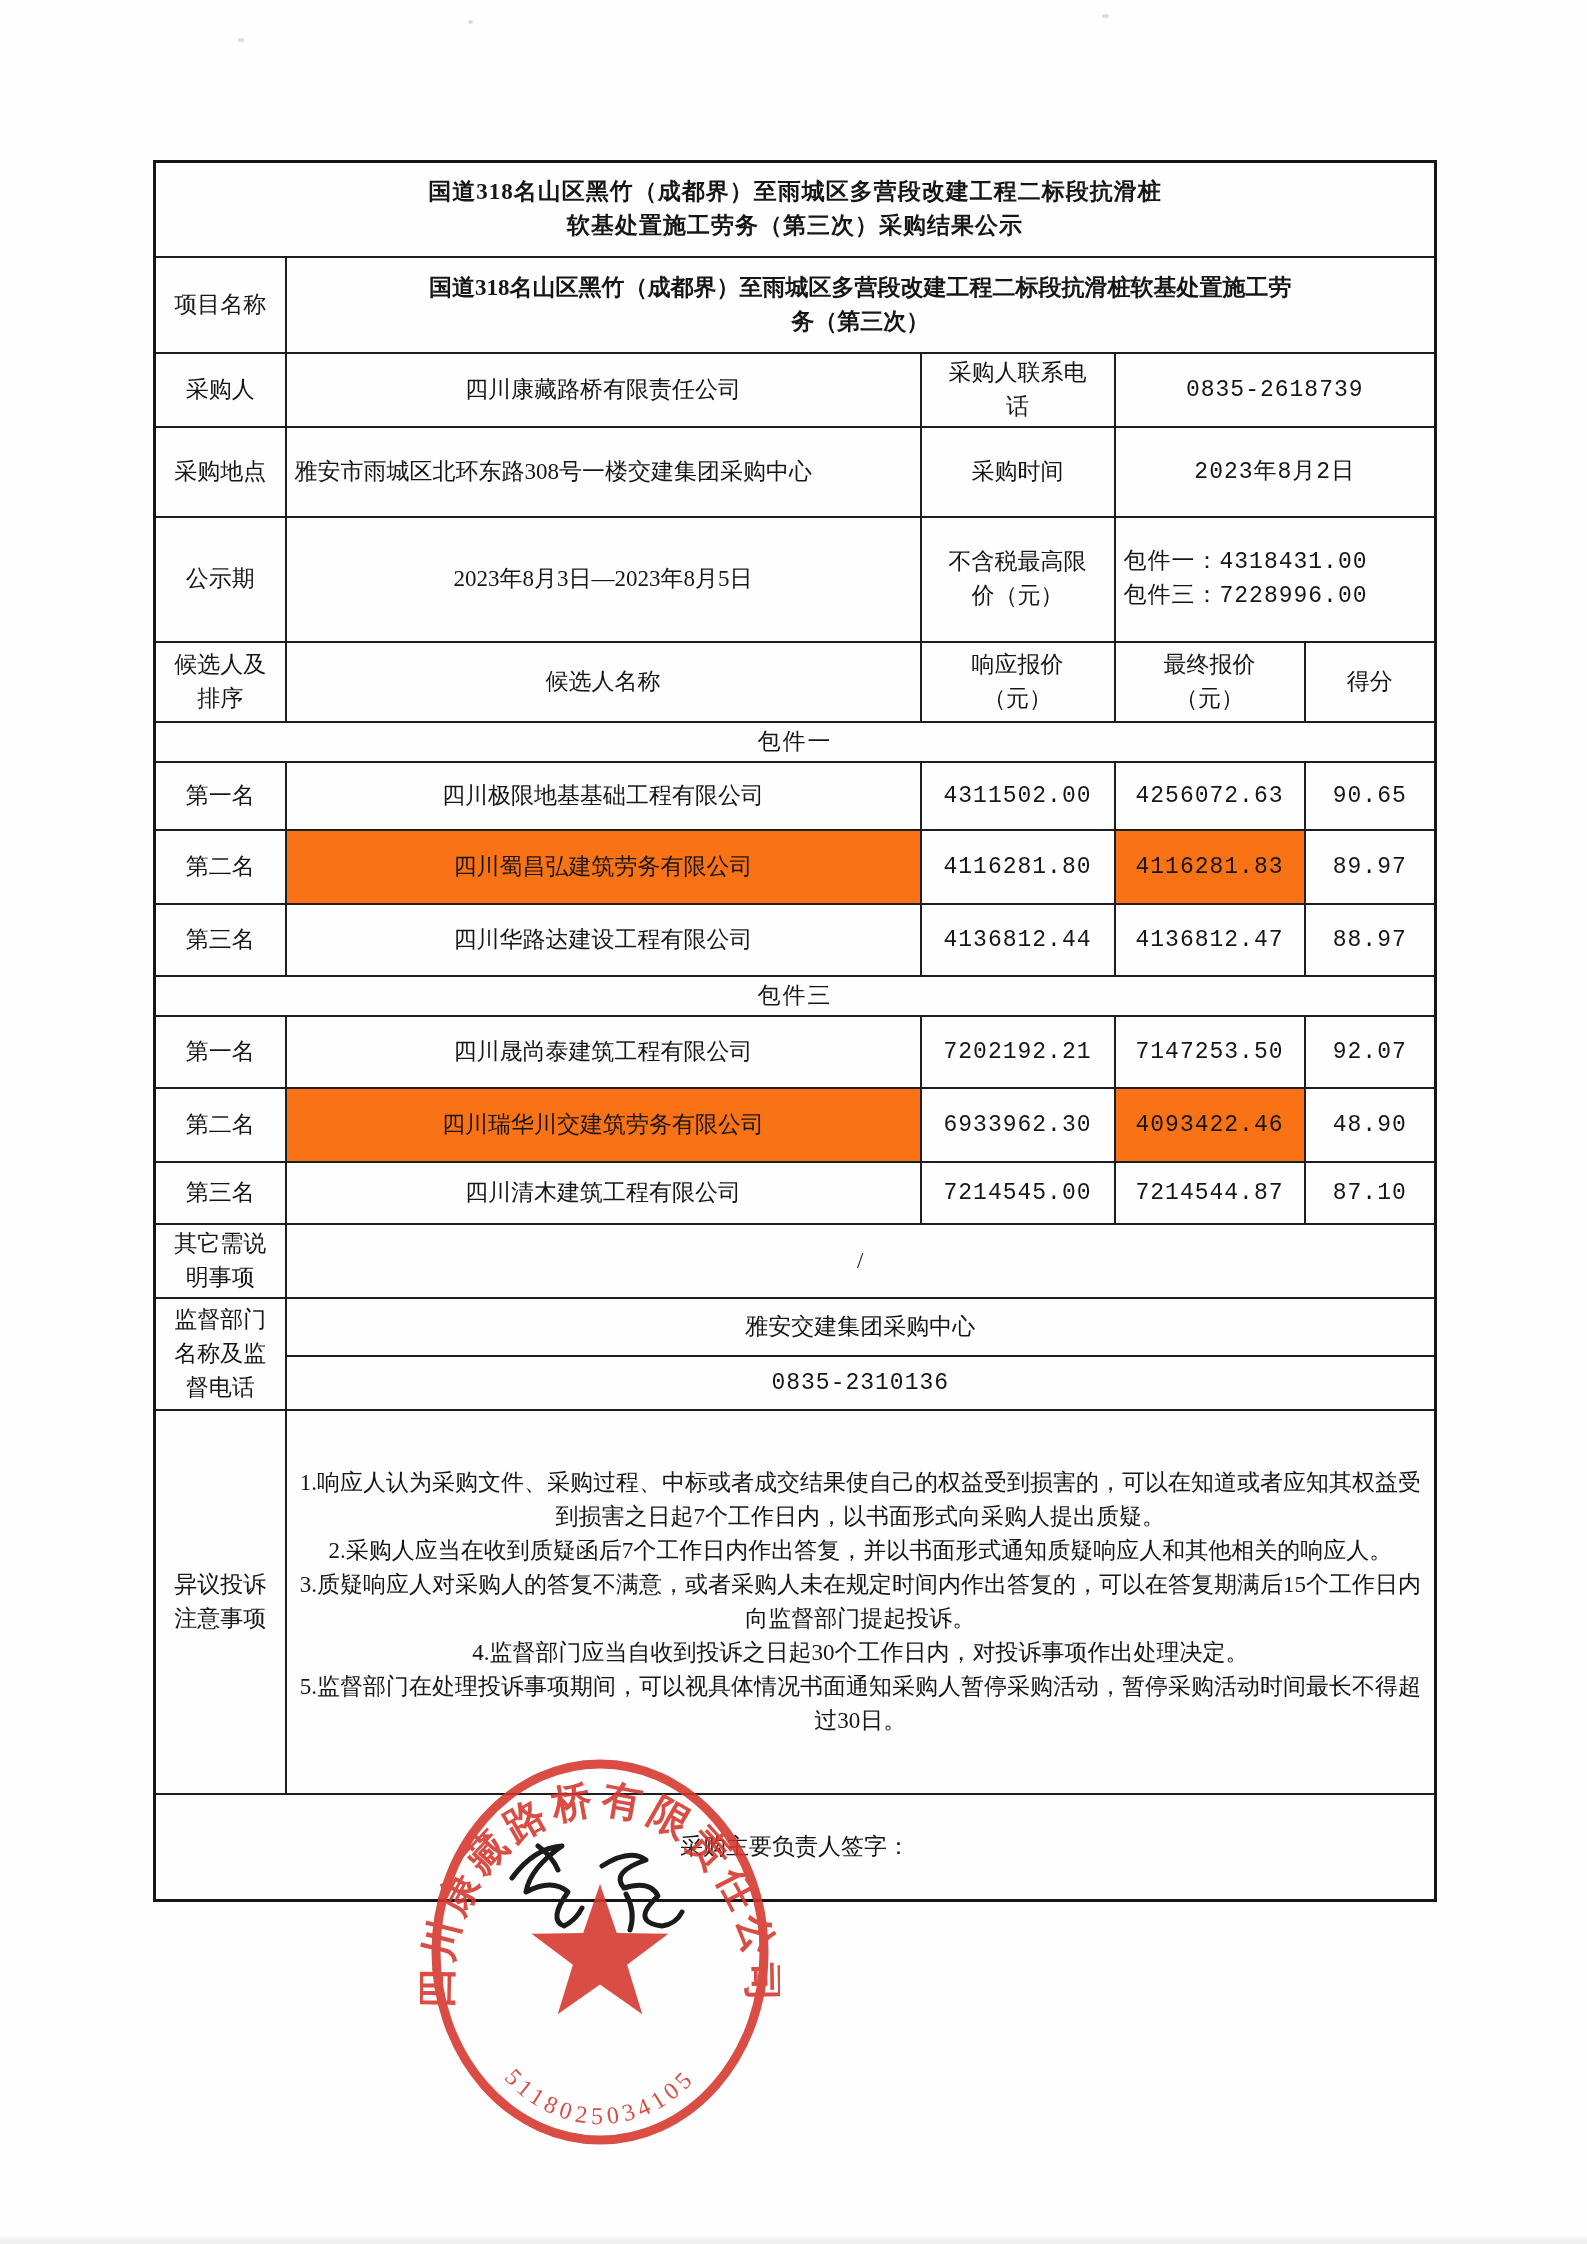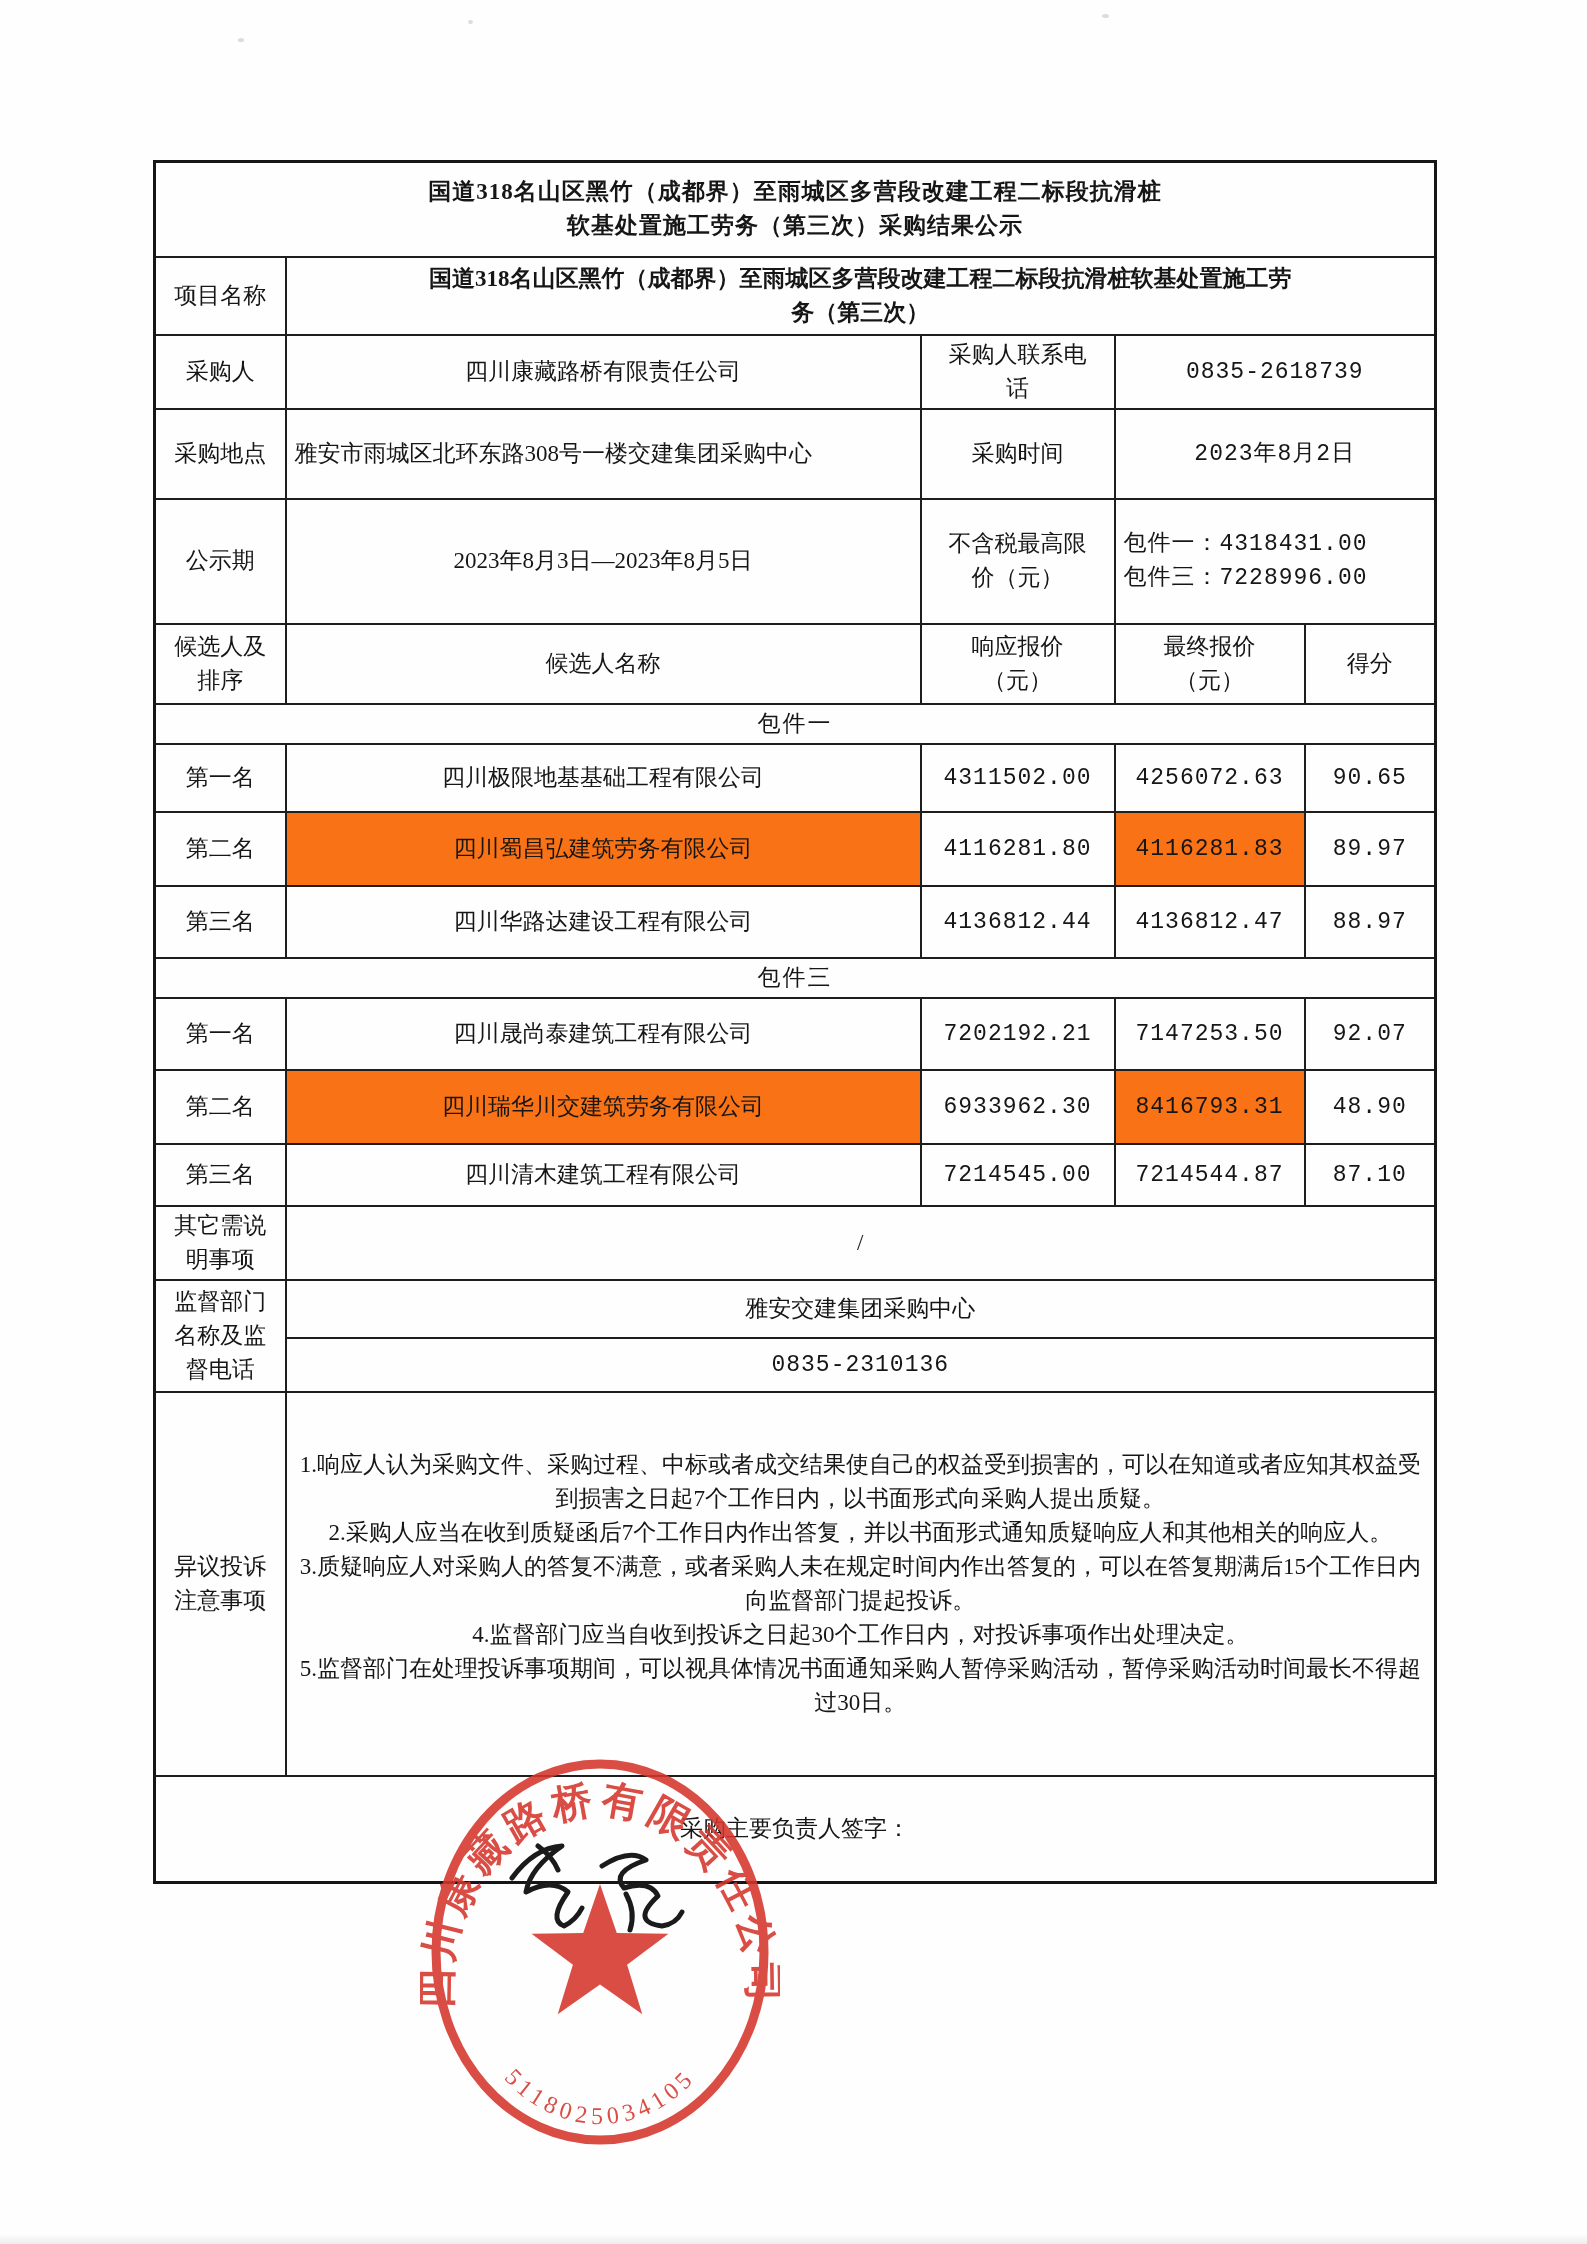--- a/index.html
+++ b/index.html
@@ -48,21 +48,21 @@
   </colgroup>
 
   <tbody>
         <tr style="height:95px">
     <td colspan="5" class="title-cell">
       <div>国道318名山区黑竹（成都界）至雨城区多营段改建工程二标段抗滑桩</div>
       <div>软基处置施工劳务（第三次）采购结果公示</div>
     </td>
   </tr>
 
-  <tr style="height:78px">
+  <tr style="height:96px">
     <td class="lab">项目名称</td>
     <td colspan="4" class="proj-val">
       <div>国道318名山区黑竹（成都界）至雨城区多营段改建工程二标段抗滑桩软基处置施工劳</div>
       <div>务（第三次）</div>
     </td>
   </tr>
 
   <tr style="height:66px">
     <td class="lab">采购人</td>
     <td>四川康藏路桥有限责任公司</td>
@@ -142,21 +142,21 @@
     <td>第一名</td>
     <td class="name-cell">四川晟尚泰建筑工程有限公司</td>
     <td class="num">7202192.21</td>
     <td class="num">7147253.50</td>
     <td class="num">92.07</td>
   </tr>
   <tr style="height:74px">
     <td>第二名</td>
     <td class="name-cell tint">四川瑞华川交建筑劳务有限公司</td>
     <td class="num">6933962.30</td>
-    <td class="num tint">8416793.31</td>
+    <td class="num tint">4093422.46</td>
     <td class="num">48.90</td>
   </tr>
   <tr style="height:62px">
     <td>第三名</td>
     <td class="name-cell">四川清木建筑工程有限公司</td>
     <td class="num">7214545.00</td>
     <td class="num">7214544.87</td>
     <td class="num">87.10</td>
   </tr>
 

